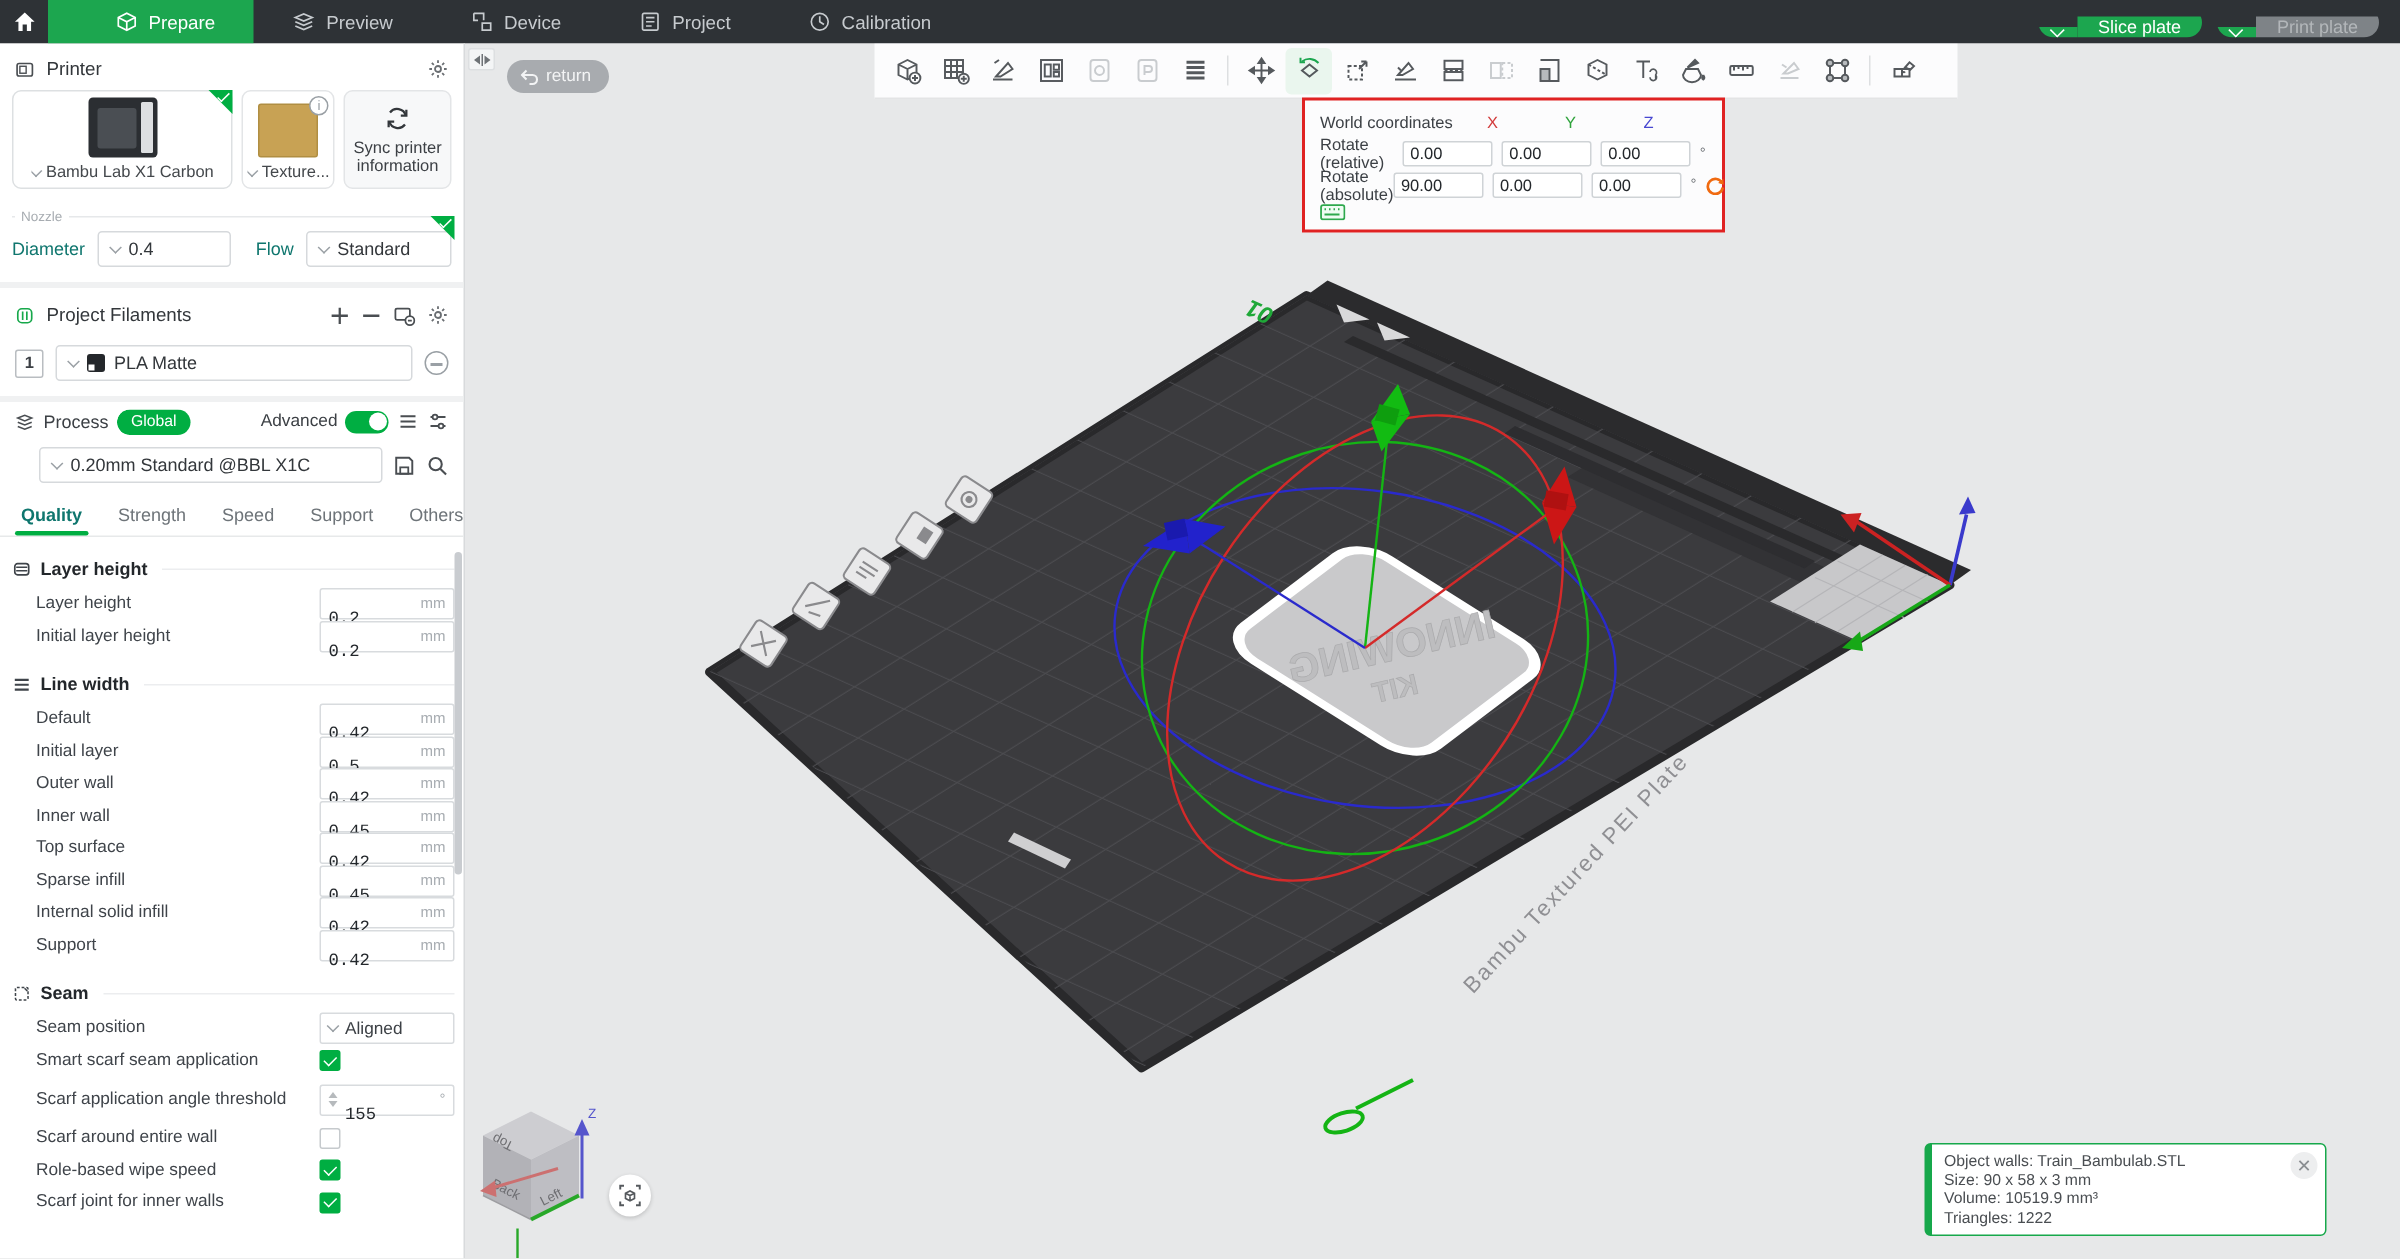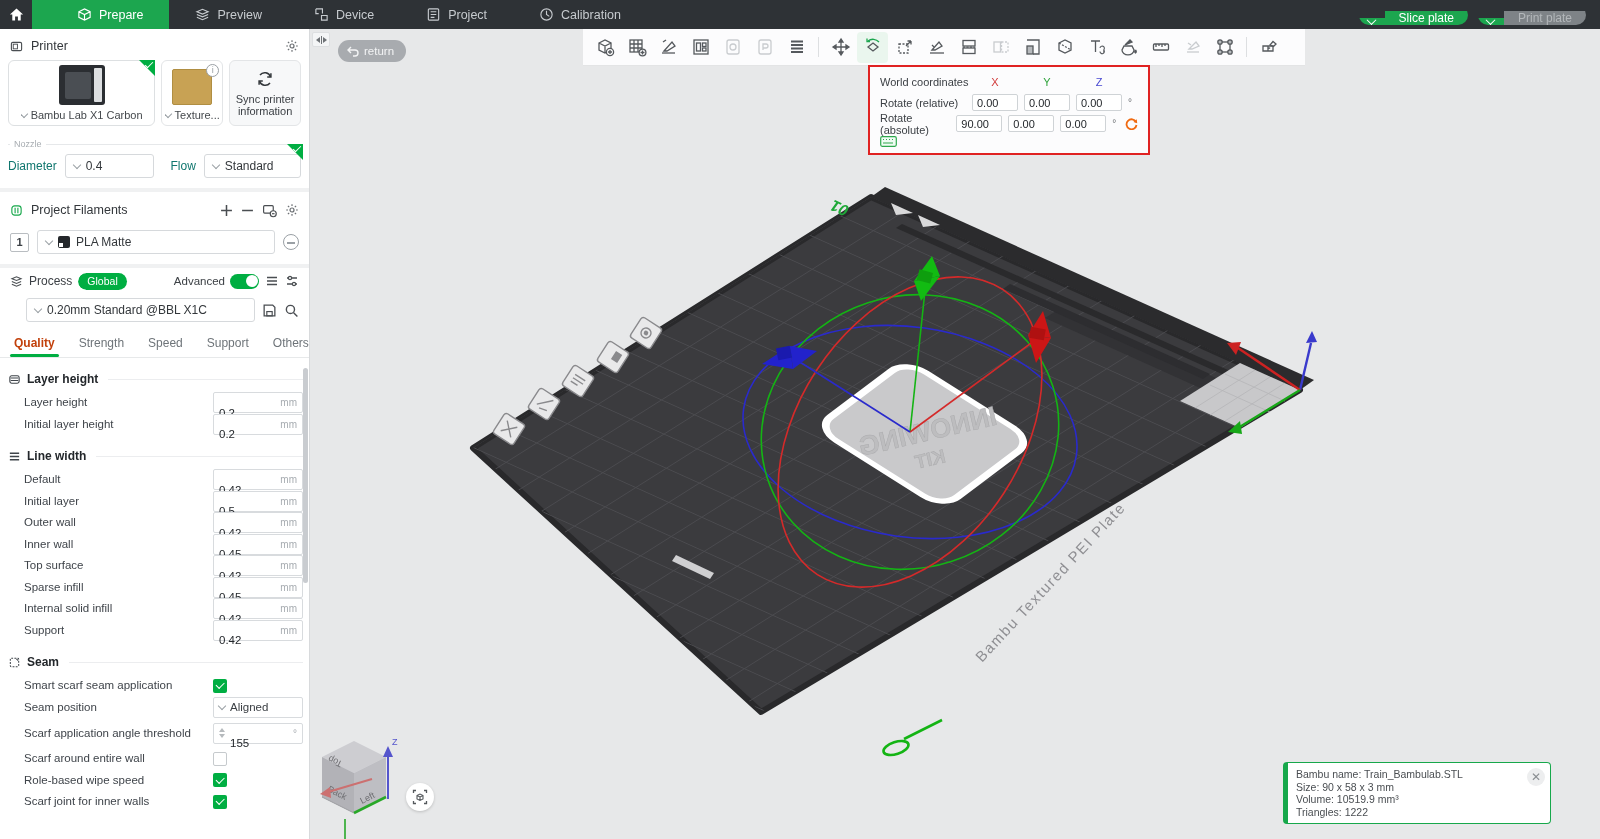--- a/index.html
+++ b/index.html
@@ -58,30 +58,30 @@
   .proc-head { display:flex; align-items:center; gap:6px; height:26px; padding:0 10px; }
   .scope { display:flex; border-radius:9px; overflow:hidden; height:17px; font-size:10.5px; }
   .scope .g { background:#00AE42; color:#fff; padding:0 9px; line-height:17px; border-radius:9px; }
   .scope .o { background:#E9EBEC; color:#A4A9AD; padding:0 9px 0 12px; line-height:17px; margin-left:-6px; z-index:-1; border-radius:0 9px 9px 0; }
   .adv { margin-left:auto; display:flex; align-items:center; gap:5px; font-size:11.5px; }
   .toggle { width:29px; height:15px; border-radius:8px; background:#00AE42; position:relative; cursor:pointer; }
   .toggle::after { content:""; position:absolute; right:1.5px; top:1.5px; width:12px; height:12px; border-radius:50%; background:#fff; }
   .preset-row { display:flex; align-items:center; gap:7px; padding:4px 10px 8px 26px; }
   .ptabs { display:flex; gap:0; border-bottom:1px solid #E7E9EA; padding:0 2px; }
   .ptab { padding:6px 12px 7px; font-size:12px; color:#6E7479; cursor:pointer; position:relative; }
-  .ptab.active { color:#c2410c; font-weight:bold; }
+  .ptab.active { color:#0f766e; font-weight:bold; }
   .ptab.active::after { content:""; position:absolute; left:8px; right:8px; bottom:0; height:3px; background:#00AE42; border-radius:2px; }
   .params { position:relative; height:488px; overflow:hidden; padding:6px 6px 0 8px; }
   .sechead { display:flex; align-items:center; gap:6px; margin:8px 0 6px; }
   .sechead .t { font-size:12px; font-weight:bold; color:#23272B; white-space:nowrap; }
   .sechead::after { content:""; flex:1; border-top:1px solid #ECEDEF; margin-left:4px; }
   .prow { display:flex; align-items:center; min-height:21.5px; padding-left:16px; margin-bottom:0; }
   .prow .lab { flex:1; font-size:11.5px; color:#3F444A; line-height:13px; padding-right:6px; }
   .ibox { display:flex; align-items:center; width:90px; height:21px; border:1px solid #D8DBDE; border-radius:2px; padding:0 5px; background:#fff; flex:none; }
-  .ibox input { border:none; outline:none; width:100%; font-size:11.5px; color:#23272B; font-family:Liberation Sans, sans-serif; background:transparent;margin-top:20px; }
+  .ibox input { border:none; outline:none; width:100%; font-size:11.5px; color:#23272B; font-family:Liberation Mono, monospace; background:transparent;margin-top:20px; }
   .ibox .unit { font-size:10px; color:#A7ACB1; padding-left:4px;text-align:center; }
   .spn { display:flex; flex-direction:column; gap:2.5px; margin-right:5px; flex:none; }
   .spn i { width:0; height:0; border-left:3.5px solid transparent; border-right:3.5px solid transparent; display:block; }
   .spn .up { border-bottom:4px solid #B6BABD; }
   .spn .dn { border-top:4px solid #B6BABD; }
   .cb { width:14px; height:14px; border-radius:2px; flex:none; cursor:pointer; position:relative; }
   .cb.on { background:#00AE42; }
   .cb.on::after { content:""; position:absolute; left:3px; top:3.5px; width:7px; height:3.5px; border-left:1.8px solid #fff; border-bottom:1.8px solid #fff; transform:rotate(-45deg); }
   .cb.off { background:#fff; border:1px solid #C6CACD; }
   .cbslot { width:90px; display:flex; }
@@ -101,21 +101,21 @@
   .collapse-handle .l { border-right:4px solid #6E7276; }
   .collapse-handle .r { border-left:4px solid #6E7276; }
   .collapse-handle .bar { width:1px; height:8px; background:#6E7276; }
 
   
   .world { position:absolute; left:558px; top:36px; width:282px; background:#FCFCFD; border:2px solid #E02222; padding:5px 10px 6px; z-index:5; }
   .wrow { display:flex; align-items:center; height:19px; margin-bottom:2px; }
   .wrow .wlab { width:92px; font-size:11px; color:#3C4045; }
   .wrow .whead { width:46px; text-align:center; font-size:11px; margin-right:6px; }
   .wx { color:#D23C3C; } .wy { color:#2FA33C; } .wz { color:#4747D1; }
-  .winp { width:46px; height:17px; border:1px solid #CFD3D6; border-radius:2px; font-size:11px; padding:0 4px; margin-right:6px; outline:none; font-family:"Liberation Sans",sans-serif; color:#23272B; }
+  .winp { width:60px; height:17px; border:1px solid #CFD3D6; border-radius:2px; font-size:11px; padding:0 4px; margin-right:6px; outline:none; font-family:"Liberation Sans",sans-serif; color:#23272B; }
   .wdeg { font-size:10px; color:#6E7276; width:8px; }
   .reset-ico { margin-left:6px; cursor:pointer; display:flex; }
   .kbd-ico { margin-top:3px; display:flex; cursor:pointer; }
 
   
   .objinfo { position:absolute; left:973px; top:733px; width:268px; background:#fff; border:1.5px solid #17A84B; border-left:5px solid #17A84B; border-radius:4px; padding:5px 26px 5px 8px; font-size:10.5px; line-height:12.5px; color:#4A4E52; z-index:5; }
   .objinfo .close { position:absolute; right:5px; top:5px; width:18px; height:18px; border-radius:50%; background:#EDEEEF; border:none; color:#8A8E92; font-size:12px; line-height:16px; cursor:pointer; }
 
   .fitview { position:absolute; left:96px; top:754px; width:28px; height:28px; border-radius:50%; background:#fff; border:none; box-shadow:0 1px 3px rgba(0,0,0,0.18); display:flex; align-items:center; justify-content:center; cursor:pointer; z-index:4; }
   .scene { position:absolute; left:0; top:0; z-index:1; }
@@ -428,31 +428,31 @@
           </div>
 
         <div class="sechead" style="margin-top:14px;">
           <svg class="secicon" viewBox="0 0 14 14">
               <rect x="2.5" y="2.5" width="9" height="9" rx="1" fill="none" stroke="#3F444A" stroke-width="1.1" stroke-dasharray="2 1.4"></rect>
               <path d="M9 3 L11 5" stroke="#3F444A" stroke-width="1.1"></path>
             </svg>
           <span class="t">Seam</span>
         </div>
         <div class="prow">
+          <span class="lab">Seam position</span>
+          <div class="ibox" style="cursor:pointer;">
+              <i class="chv" style="margin-right:5px;"></i>
+              <span style="font-size:11.5px;">Aligned</span>
+            </div>
+        </div>
+        <div class="prow">
           <span class="lab">Smart scarf seam application</span>
           <span class="cbslot">
               <span class="cb on"></span>
             </span>
-        </div>
-        <div class="prow">
-          <span class="lab">Seam position</span>
-          <div class="ibox" style="cursor:pointer;">
-              <i class="chv" style="margin-right:5px;"></i>
-              <span style="font-size:11.5px;">Aligned</span>
-            </div>
         </div>
         <div class="prow" style="min-height:30px;">
           <span class="lab">Scarf application angle threshold</span>
           <div class="ibox">
               <span class="spn">
                 <i class="up"></i>
                 <i class="dn"></i>
               </span>
               <input value="155" style="">
               <span class="unit">°</span>
@@ -793,21 +793,21 @@
 
       <button class="fitview">
         <svg width="16" height="16" viewBox="0 0 16 16">
             <path d="M1.5 4 V1.5 H4 M12 1.5 H14.5 V4 M14.5 12 V14.5 H12 M4 14.5 H1.5 V12" fill="none" stroke="#55595D" stroke-width="1.3"></path>
             <path d="M5 6.5 L8 5 L11 6.5 V10 L8 11.5 L5 10 Z M5 6.5 L8 8 L11 6.5 M8 8 V11.5" fill="none" stroke="#55595D" stroke-width="1.1"></path>
           </svg>
       </button>
 
       <div class="objinfo">
         <button class="close">✕</button>
-        <div>Bambu name: Train_Bambulab.STL</div>
+        <div>Object walls: Train_Bambulab.STL</div>
         <div>Size: 90 x 58 x 3 mm</div>
         <div>Volume: 10519.9 mm³</div>
         <div>Triangles: 1222</div>
       </div>
 
     </div>
   </div>
 </div>
 
 </body></html>

